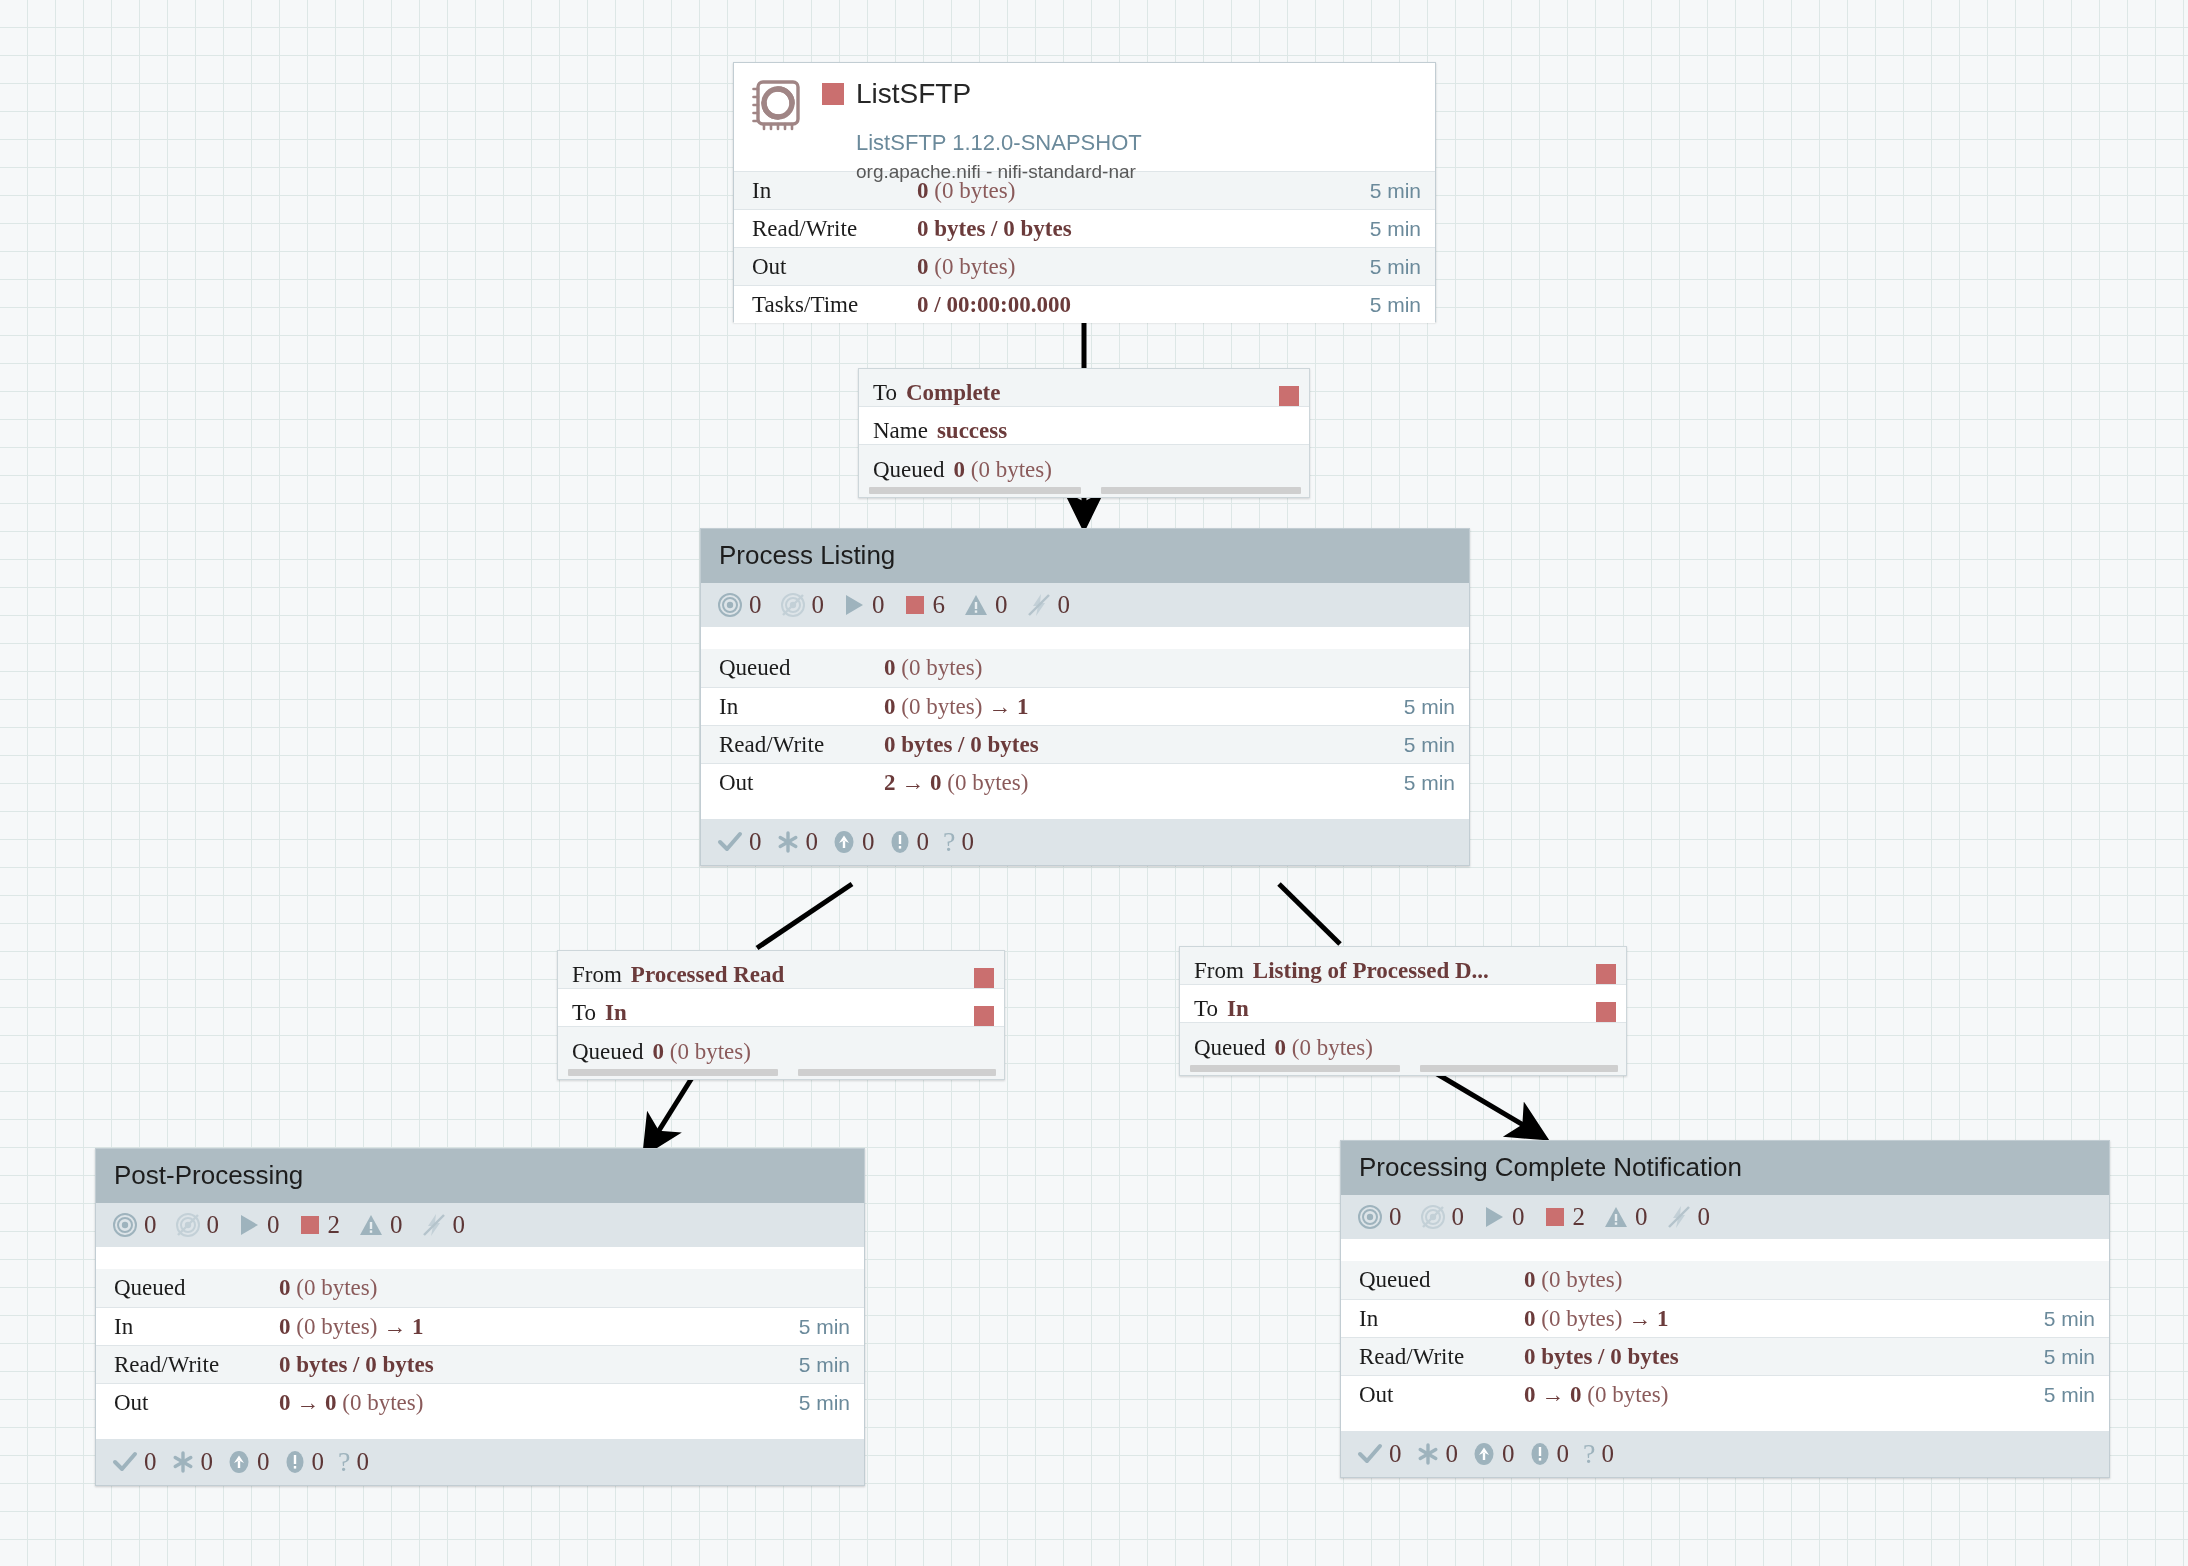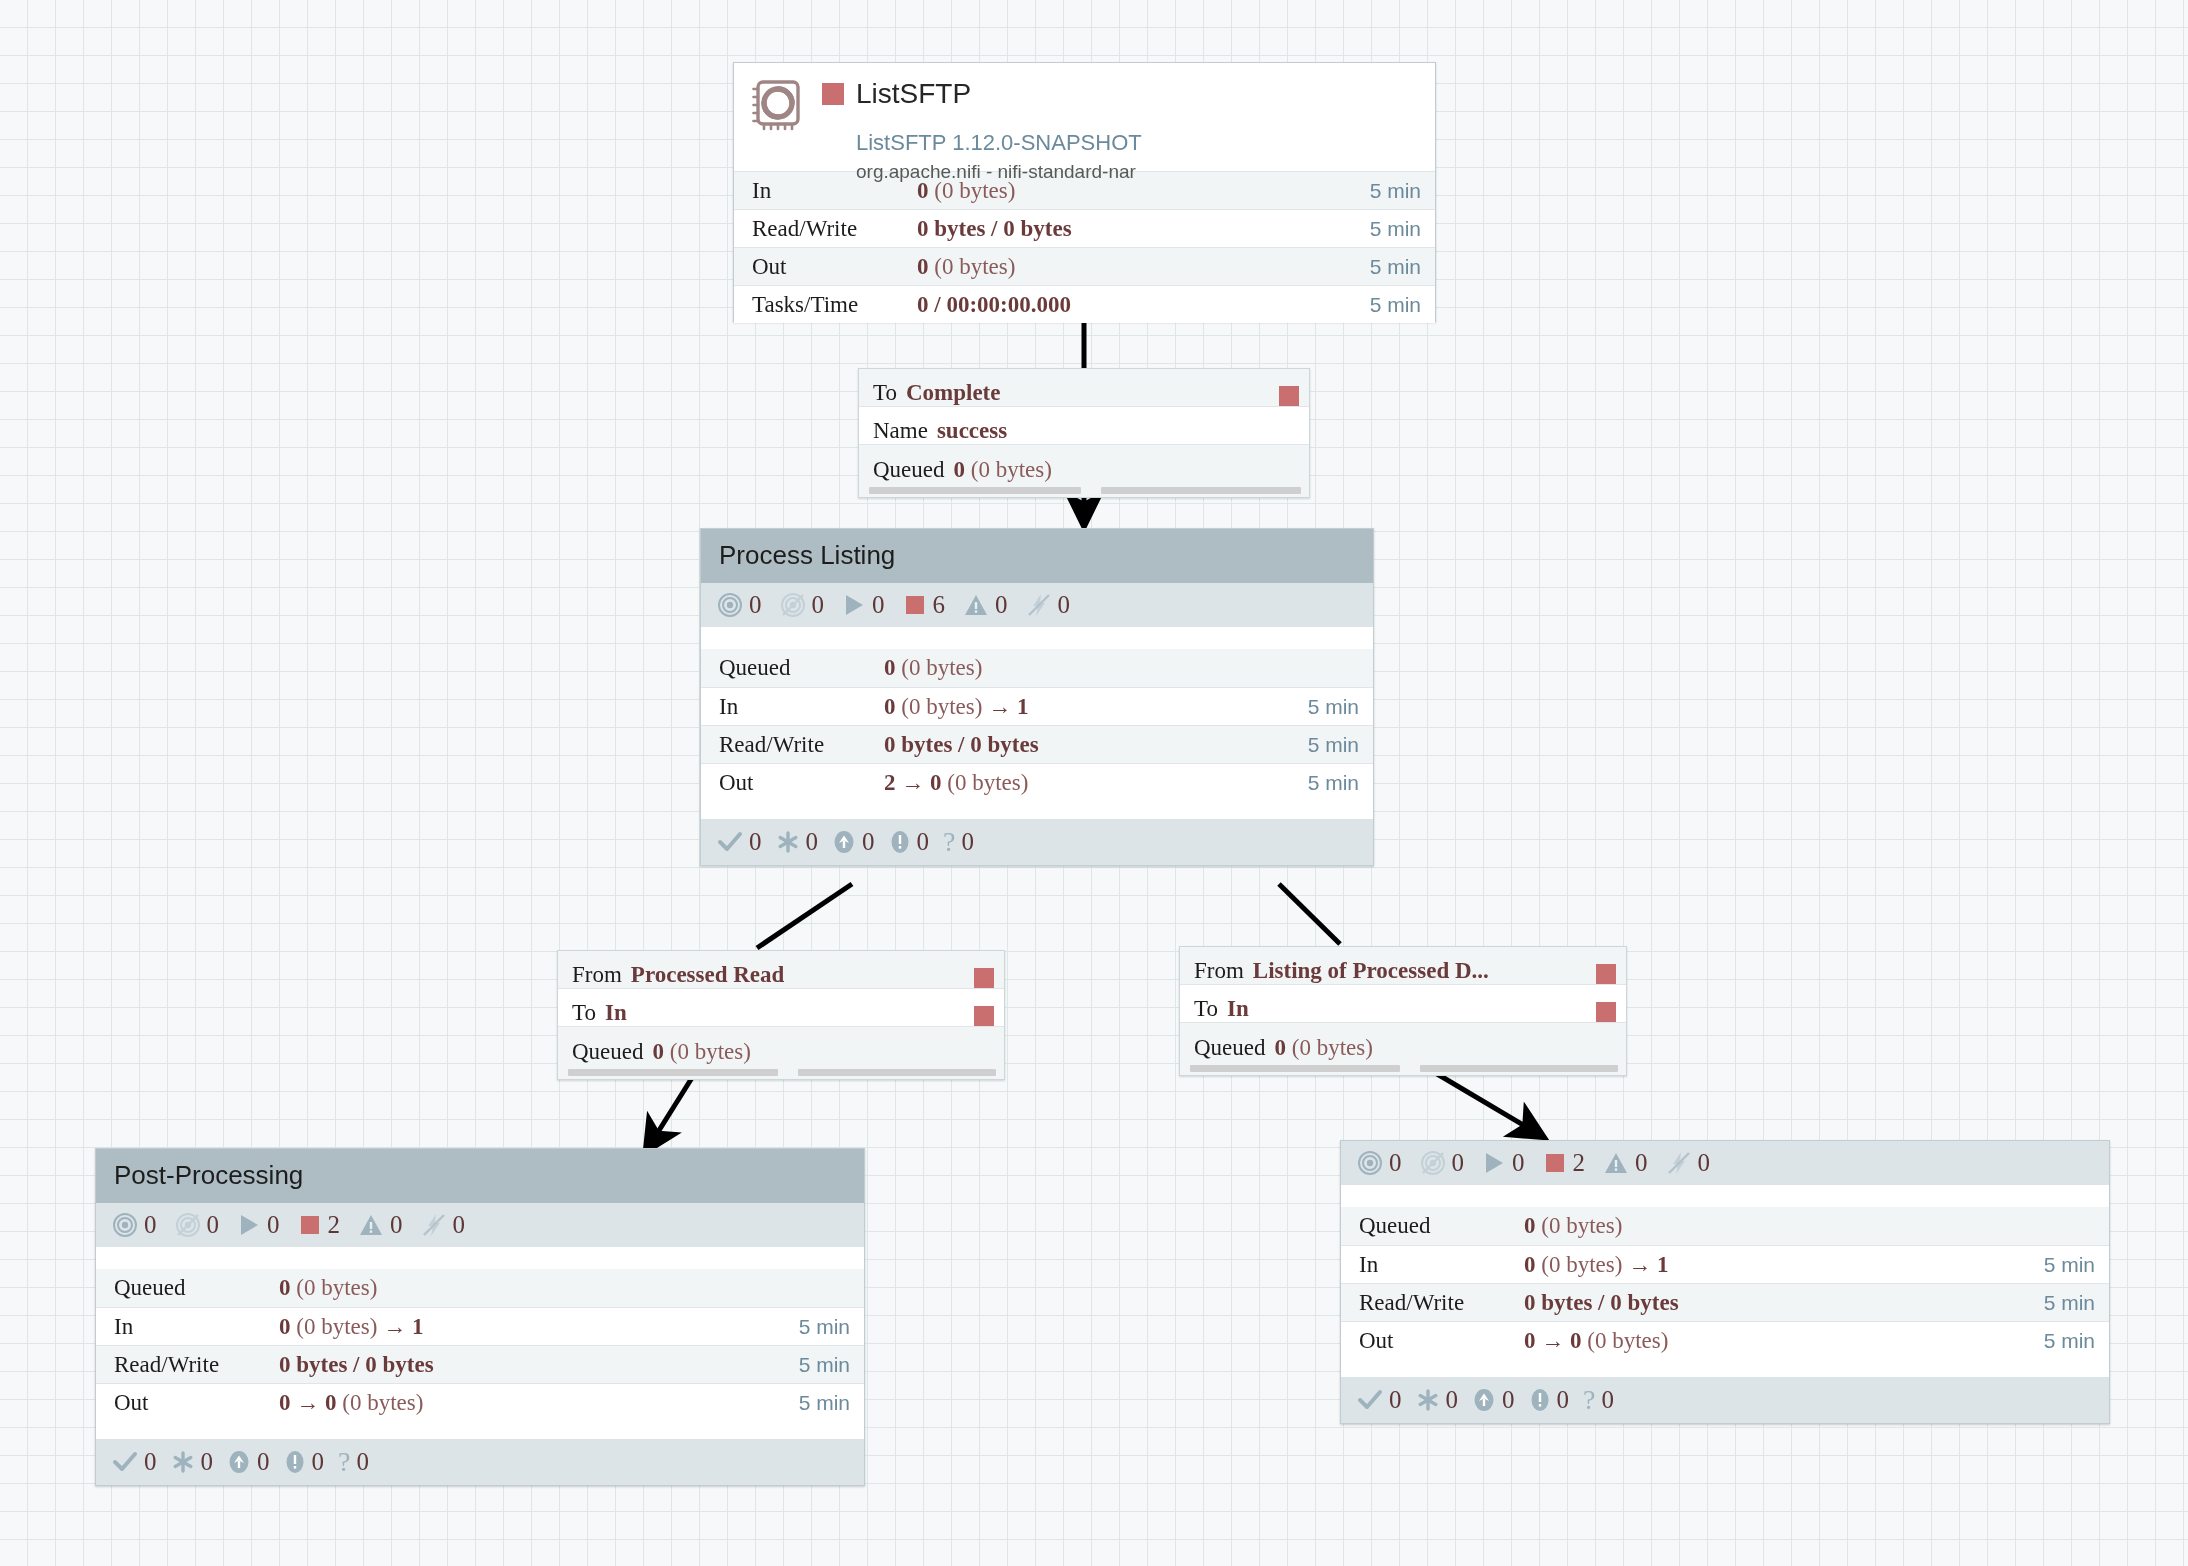--- a/index.html
+++ b/index.html
@@ -301,21 +301,21 @@
     <div class="conn-row shaded" style="border-bottom:none">
       <span class="k">Queued</span>
       <span class="v"><b>0</b> <span class="dim">(0 bytes)</span></span>
     </div>
     <div class="conn-bars">
       <span class="bar b1"></span>
       <span class="bar b2"></span>
     </div>
   </div>
 
-  <div class="node" id="group-process-listing" style="left:700px; top:528px; width:674px;">
+  <div class="node" id="group-process-listing" style="left:700px; top:528px; width:770px;">
     <div class="pg-header">Process Listing</div>
     <div class="pg-iconrow">
       <span class="cell">
         <svg width="26" height="26" viewBox="0 0 26 26">
             <circle cx="13" cy="13" r="11" fill="none" stroke="#9eb3bd" stroke-width="2"></circle>
             <circle cx="13" cy="13" r="7" fill="none" stroke="#9eb3bd" stroke-width="2"></circle>
             <circle cx="13" cy="13" r="3.2" fill="#9eb3bd"></circle>
           </svg>
         <span class="cnt">0</span>
       </span>
@@ -568,20 +568,21 @@
         <span class="cnt">0</span>
       </span>
       <span class="cell">
         <span style="font-family:'Liberation Serif',serif;font-size:28px;color:#9eb3bd;line-height:1;">?</span>
         <span class="cnt">0</span>
       </span>
     </div>
   </div>
 
   <div class="node" id="group-processing-complete-notification" style="left:1340px; top:1140px; width:770px;">
+    <div class="pg-header">Processing Complete Notification</div>
     <div class="pg-iconrow">
       <span class="cell">
         <svg width="26" height="26" viewBox="0 0 26 26">
             <circle cx="13" cy="13" r="11" fill="none" stroke="#9eb3bd" stroke-width="2"></circle>
             <circle cx="13" cy="13" r="7" fill="none" stroke="#9eb3bd" stroke-width="2"></circle>
             <circle cx="13" cy="13" r="3.2" fill="#9eb3bd"></circle>
           </svg>
         <span class="cnt">0</span>
       </span>
       <span class="cell">

